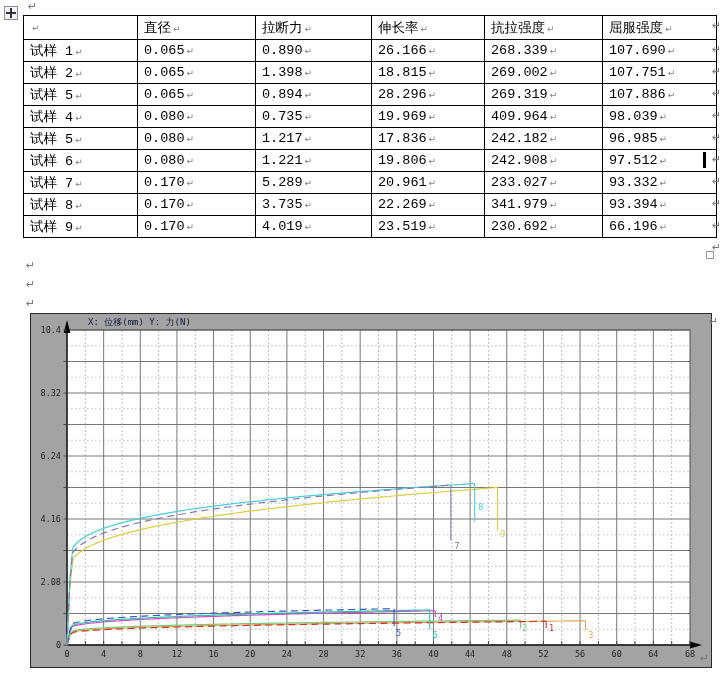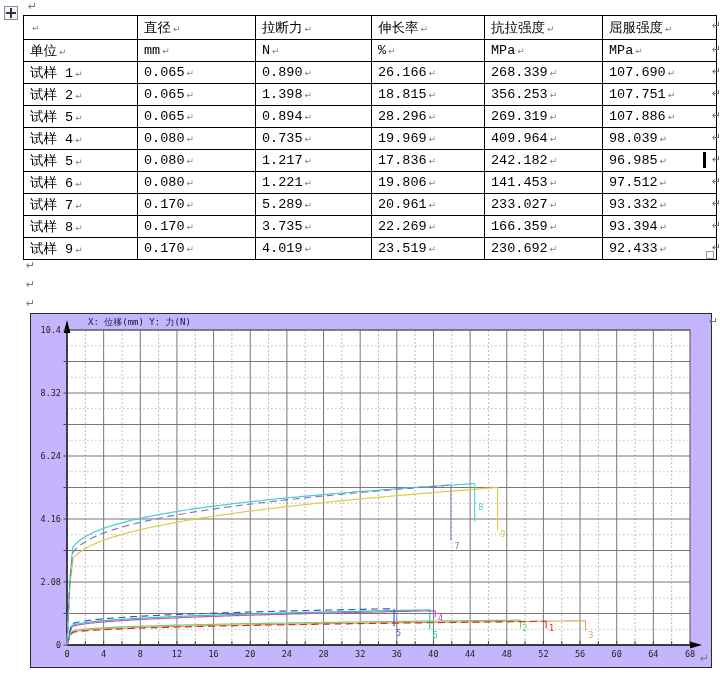--- a/index.html
+++ b/index.html
@@ -21,21 +21,21 @@
                   white-space: nowrap; overflow: hidden; }
   #doc-table tr { height: 22px; }
   #doc-table tr.head-row { height: 24px; }
   .cellmark { color: #808080; font-family: "DejaVu Sans", sans-serif; font-size: 9px; margin-left: 2px; }
   #row-marks .pmark { position: absolute; left: 712px; }
   #text-cursor { left: 703px; top: 152px; width: 2.5px; height: 16px; background: #000; }
   #table-resize-handle { left: 706px; top: 251px; width: 8px; height: 8px; border: 1px solid #9a9a9a; background: #fff; }
 
   
   #chart-object { left: 30px; top: 313px; width: 682px; height: 355px;
-                  border: 1px solid #2a2a2a; background: #c4b5fd; text-decoration: underline; }
+                  border: 1px solid #2a2a2a; background: #a3a3a3; text-decoration: underline; }
   #chart-svg text { font-family: "DejaVu Sans Mono", monospace; }
 </style>
 </head>
 <body>
 
 <div class="abs" id="move-handle">
   <span class="hbar"></span>
   <span class="vbar"></span>
 </div>
 <span class="abs pmark" style="left:28px; top:1px;">↵</span>
@@ -52,41 +52,33 @@
   <tbody id="doc-table-body">
       <tr class="head-row">
         <td><span></span><span class="cellmark">↵</span></td>
         <td><span>直径</span><span class="cellmark">↵</span></td>
         <td><span>拉断力</span><span class="cellmark">↵</span></td>
         <td><span>伸长率</span><span class="cellmark">↵</span></td>
         <td><span>抗拉强度</span><span class="cellmark">↵</span></td>
         <td><span>屈服强度</span><span class="cellmark">↵</span></td>
       </tr>
       <tr>
-        <td><span>单位</span><span class="cellmark">↵</span></td>
-        <td><span>mm</span><span class="cellmark">↵</span></td>
-        <td><span>N</span><span class="cellmark">↵</span></td>
-        <td><span>%</span><span class="cellmark">↵</span></td>
-        <td><span>MPa</span><span class="cellmark">↵</span></td>
-        <td><span>MPa</span><span class="cellmark">↵</span></td>
-      </tr>
-      <tr>
         <td><span>试样 1</span><span class="cellmark">↵</span></td>
         <td><span>0.065</span><span class="cellmark">↵</span></td>
         <td><span>0.890</span><span class="cellmark">↵</span></td>
         <td><span>26.166</span><span class="cellmark">↵</span></td>
         <td><span>268.339</span><span class="cellmark">↵</span></td>
         <td><span>107.690</span><span class="cellmark">↵</span></td>
       </tr>
       <tr>
         <td><span>试样 2</span><span class="cellmark">↵</span></td>
         <td><span>0.065</span><span class="cellmark">↵</span></td>
         <td><span>1.398</span><span class="cellmark">↵</span></td>
         <td><span>18.815</span><span class="cellmark">↵</span></td>
-        <td><span>356.253</span><span class="cellmark">↵</span></td>
+        <td><span>269.002</span><span class="cellmark">↵</span></td>
         <td><span>107.751</span><span class="cellmark">↵</span></td>
       </tr>
       <tr>
         <td><span>试样 5</span><span class="cellmark">↵</span></td>
         <td><span>0.065</span><span class="cellmark">↵</span></td>
         <td><span>0.894</span><span class="cellmark">↵</span></td>
         <td><span>28.296</span><span class="cellmark">↵</span></td>
         <td><span>269.319</span><span class="cellmark">↵</span></td>
         <td><span>107.886</span><span class="cellmark">↵</span></td>
       </tr>
@@ -104,46 +96,46 @@
         <td><span>1.217</span><span class="cellmark">↵</span></td>
         <td><span>17.836</span><span class="cellmark">↵</span></td>
         <td><span>242.182</span><span class="cellmark">↵</span></td>
         <td><span>96.985</span><span class="cellmark">↵</span></td>
       </tr>
       <tr>
         <td><span>试样 6</span><span class="cellmark">↵</span></td>
         <td><span>0.080</span><span class="cellmark">↵</span></td>
         <td><span>1.221</span><span class="cellmark">↵</span></td>
         <td><span>19.806</span><span class="cellmark">↵</span></td>
-        <td><span>141.453</span><span class="cellmark">↵</span></td>
+        <td><span>242.908</span><span class="cellmark">↵</span></td>
         <td><span>97.512</span><span class="cellmark">↵</span></td>
       </tr>
       <tr>
         <td><span>试样 7</span><span class="cellmark">↵</span></td>
         <td><span>0.170</span><span class="cellmark">↵</span></td>
         <td><span>5.289</span><span class="cellmark">↵</span></td>
         <td><span>20.961</span><span class="cellmark">↵</span></td>
         <td><span>233.027</span><span class="cellmark">↵</span></td>
         <td><span>93.332</span><span class="cellmark">↵</span></td>
       </tr>
       <tr>
         <td><span>试样 8</span><span class="cellmark">↵</span></td>
         <td><span>0.170</span><span class="cellmark">↵</span></td>
         <td><span>3.735</span><span class="cellmark">↵</span></td>
         <td><span>22.269</span><span class="cellmark">↵</span></td>
-        <td><span>166.359</span><span class="cellmark">↵</span></td>
+        <td><span>341.979</span><span class="cellmark">↵</span></td>
         <td><span>93.394</span><span class="cellmark">↵</span></td>
       </tr>
       <tr>
         <td><span>试样 9</span><span class="cellmark">↵</span></td>
         <td><span>0.170</span><span class="cellmark">↵</span></td>
         <td><span>4.019</span><span class="cellmark">↵</span></td>
         <td><span>23.519</span><span class="cellmark">↵</span></td>
         <td><span>230.692</span><span class="cellmark">↵</span></td>
-        <td><span>92.433</span><span class="cellmark">↵</span></td>
+        <td><span>66.196</span><span class="cellmark">↵</span></td>
       </tr>
     </tbody>
 </table>
 
 <div id="row-marks">
     <span class="pmark" style="top: 20px;">↵</span>
     <span class="pmark" style="top: 44px;">↵</span>
     <span class="pmark" style="top: 66px;">↵</span>
     <span class="pmark" style="top: 88px;">↵</span>
     <span class="pmark" style="top: 110px;">↵</span>

